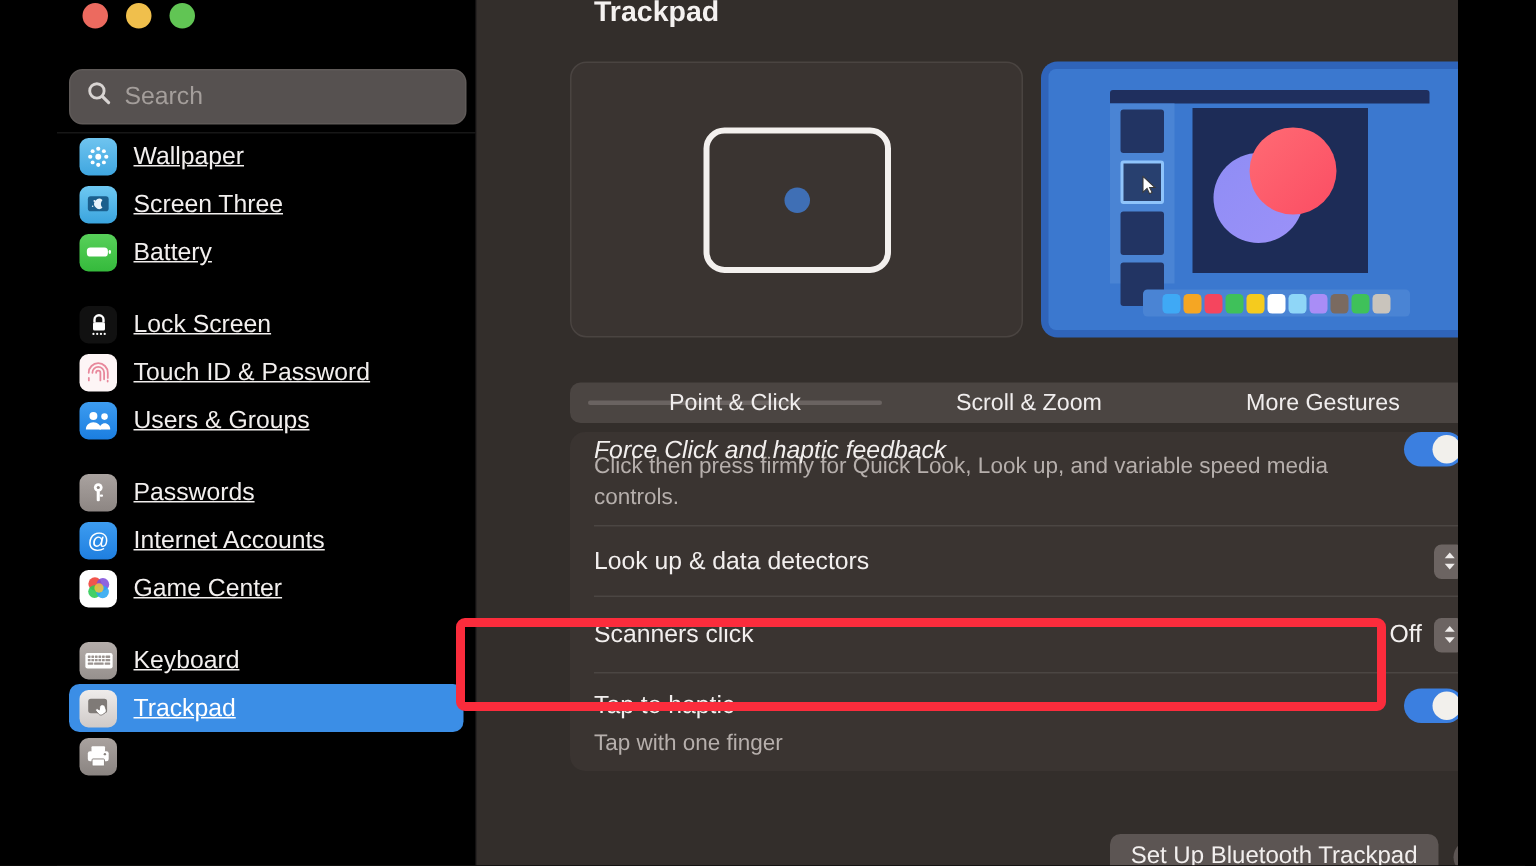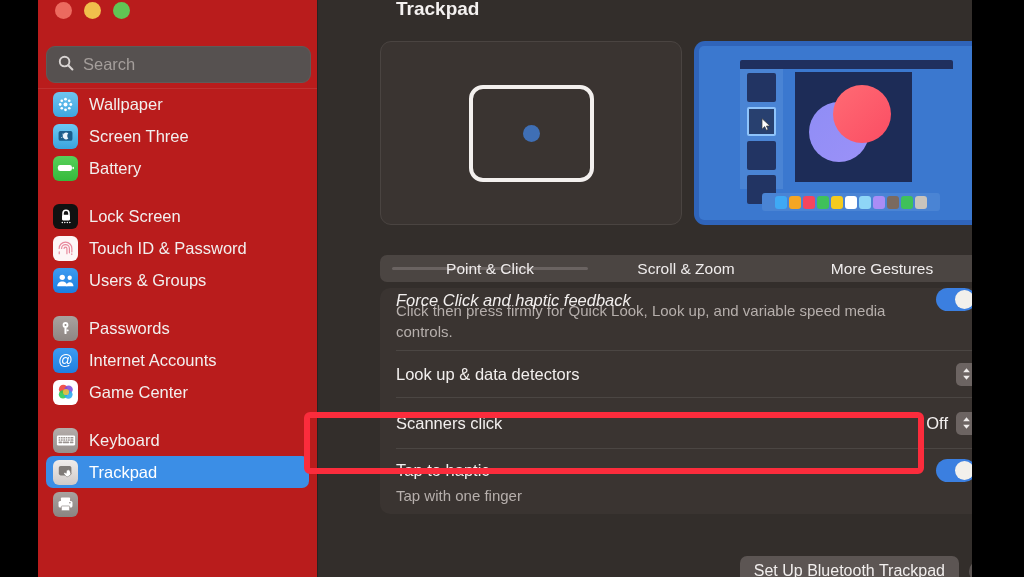--- a/index.html
+++ b/index.html
@@ -15,21 +15,21 @@
 
   
   #window {
     position: absolute; left: 38px; top: 0; width: 934px; height: 577px;
     background: #332e2b; overflow: hidden;
   }
 
   
   #sidebar {
     position: absolute; left: 0; top: 0; width: 280px; height: 577px;
-    background: #b91c1c;
+    background: #000000;
     border-right: 1px solid #272322;
   }
   #traffic { position: absolute; left: 17px; top: 2px; display: flex; gap: 12px; }
   .tl { width: 17px; height: 17px; border-radius: 50%; display:block; }
   .tl.red { background: #ec6a5f; }
   .tl.yellow { background: #f0bf4c; }
   .tl.green { background: #61c554; }
 
   #search-wrap {
     position: absolute; left: 8px; top: 46px; width: 265px; height: 37px;
@@ -52,21 +52,21 @@
     background: rgba(255,255,255,0.09);
   }
   .nav-group { padding: 0 8px; }
   .nav-gap { height: 16px; }
   .nav-item {
     display: flex; align-items: center; gap: 11px;
     height: 32px; padding: 0 7px; border-radius: 7px;
     color: #f2efee; font-size: 16.5px; white-space: nowrap;
   }
   .nav-item.selected { background: #3b8ee6; color: #ffffff; }
-  .nav-label { line-height: 1; position: relative; top: 0.5px; }
+  .nav-label { line-height: 1; position: relative; top: 0.5px; text-decoration: underline; }
 
   .ic { width: 25px; height: 25px; border-radius: 6px; flex: 0 0 auto;
         display: flex; align-items: center; justify-content: center;
         position: relative; overflow: hidden; }
   .ic svg { display: block; }
 
   .ic-wallpaper   { background: linear-gradient(180deg,#6fc4ef,#3fa6e0); }
   .ic-screensaver { background: linear-gradient(180deg,#6ec8f2,#3aa4de); }
   .ic-battery     { background: linear-gradient(180deg,#58d05a,#35ba3c); }
   .ic-lock        { background: #111111; }

